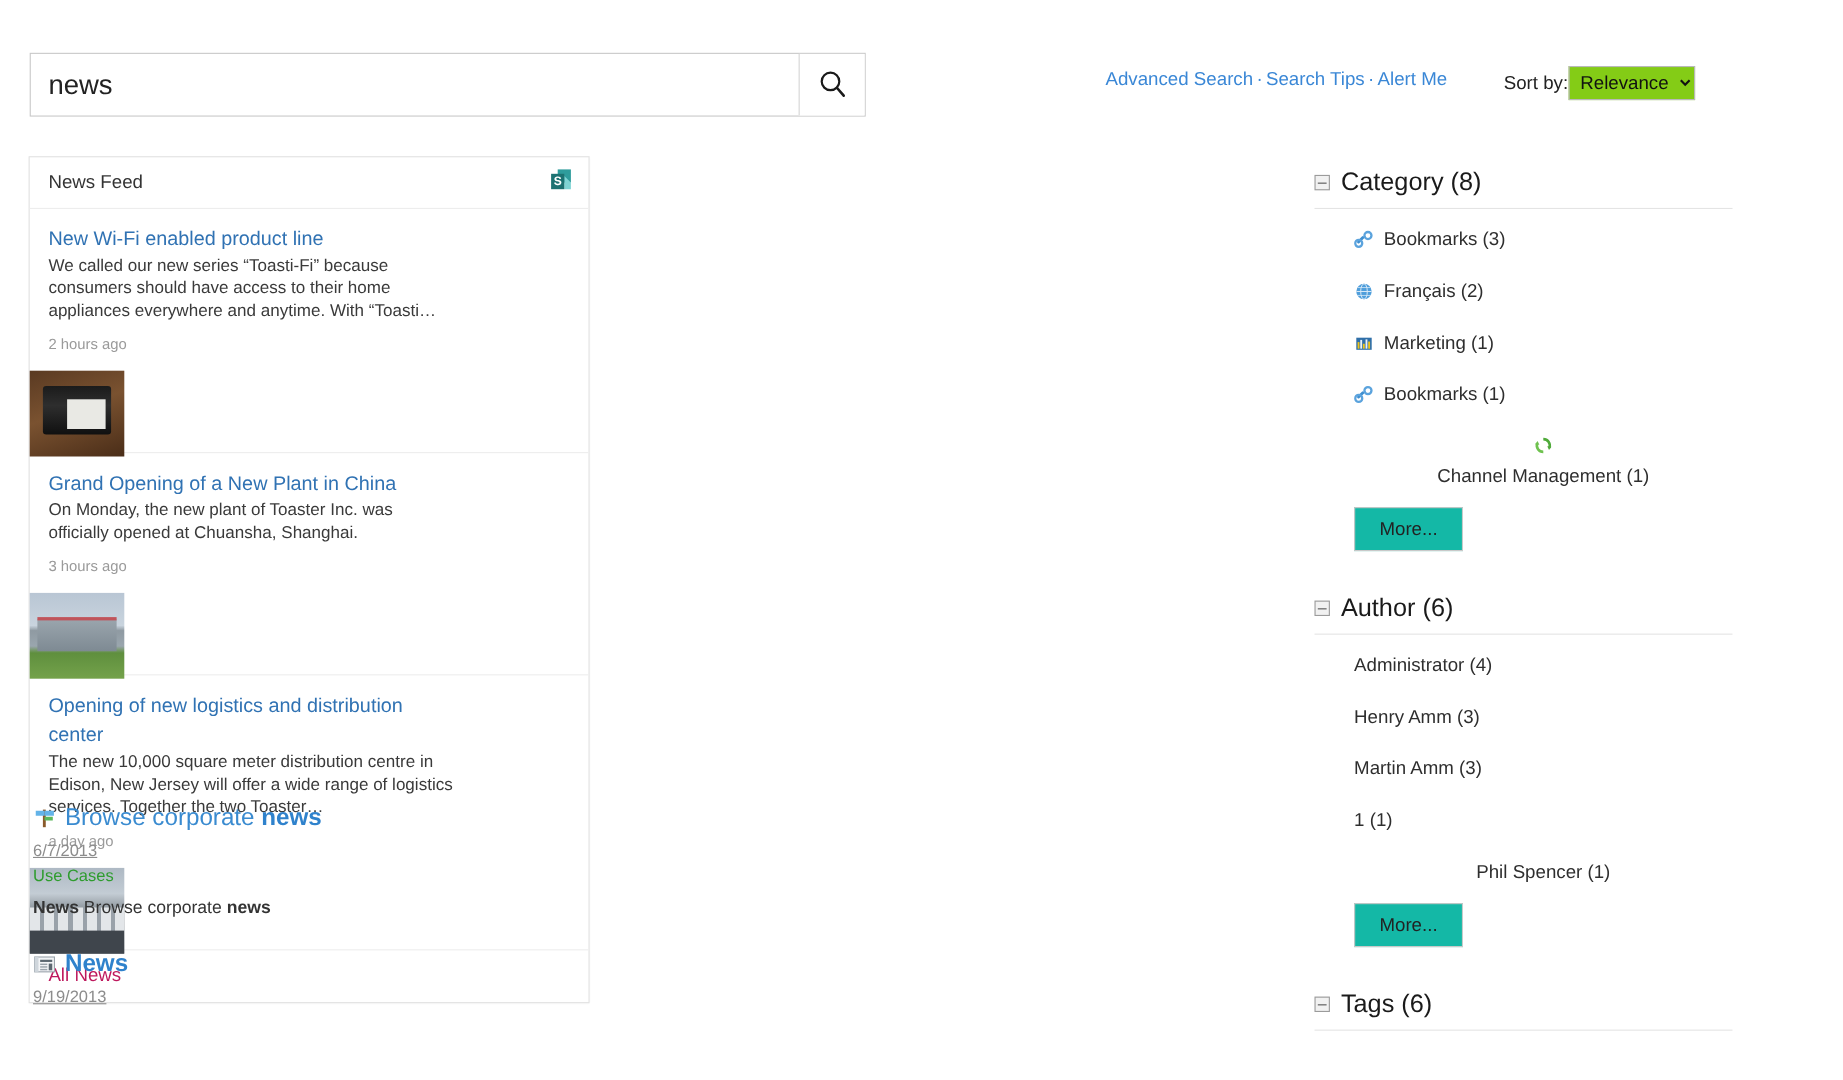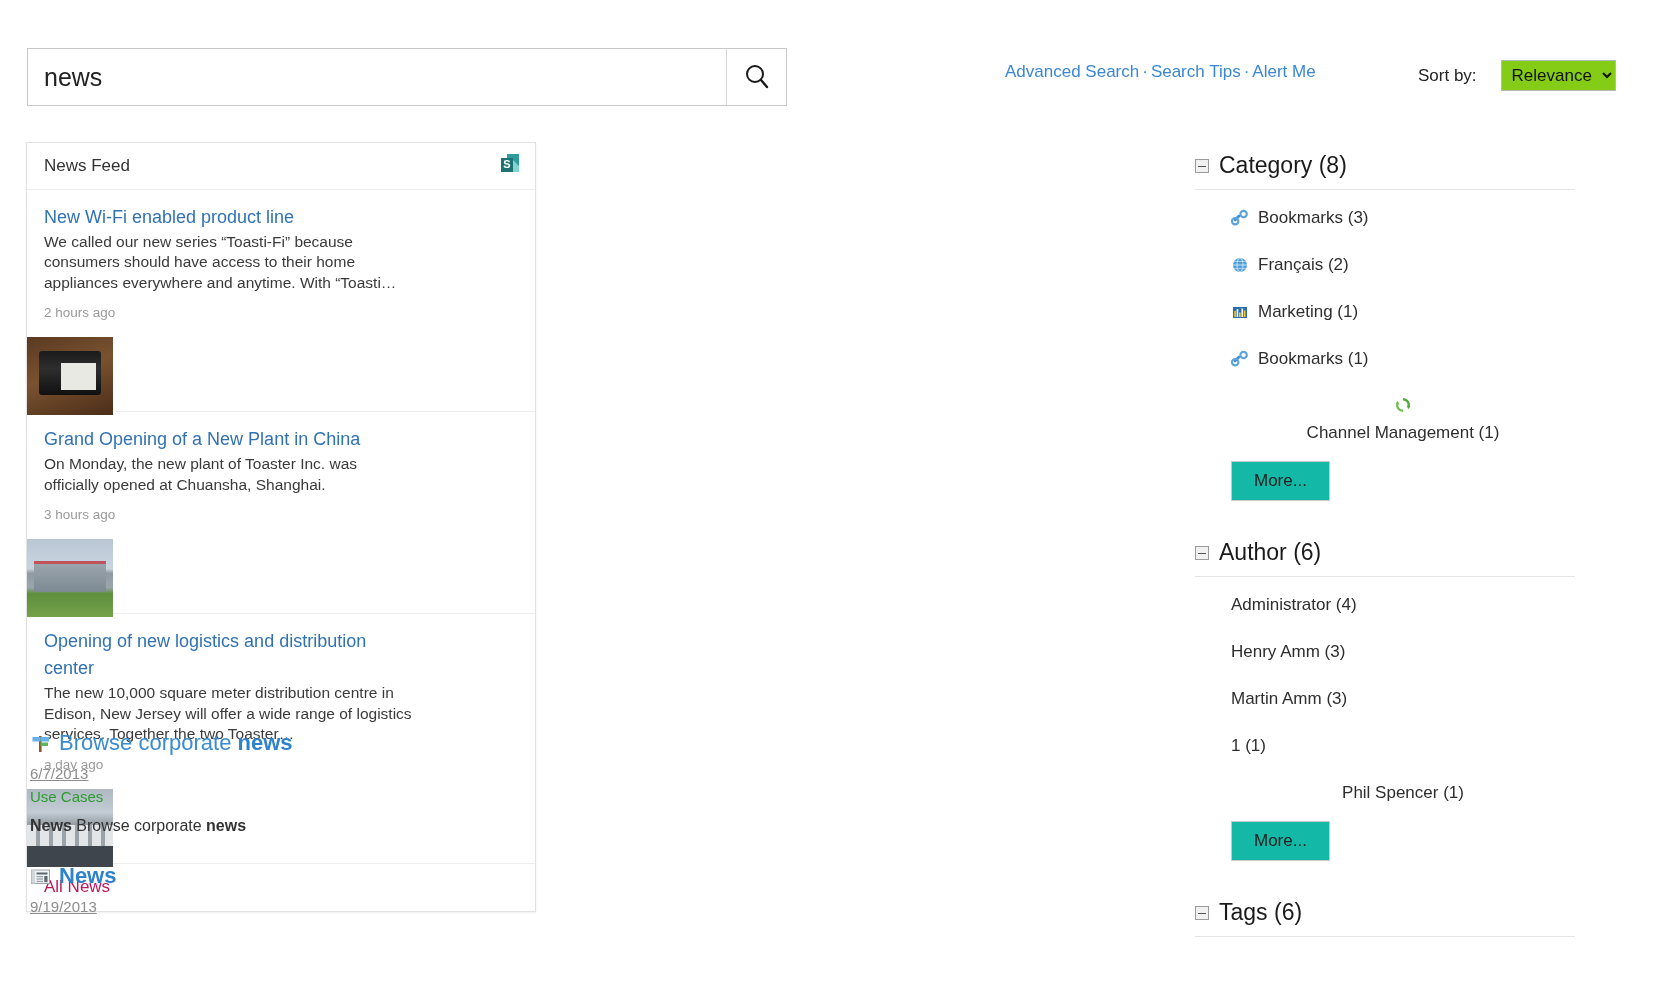--- a/index.html
+++ b/index.html
@@ -38,22 +38,22 @@
   .search-btn svg { display: block; }
 
   .top-links {
     position: absolute; left: 1005px; top: 14px;
     font-size: 17px; color: #4a90d9; white-space: nowrap;
   }
   .top-links a { color: #3a87d6; text-decoration: none; cursor: pointer; }
   .top-links .sep { color: #3a87d6; padding: 0 3px; }
 
   .sortby {
-    position: absolute; left: 1418px; top: 12px;
-    display: flex; align-items: center; gap: 24px;
+    position: absolute; left: 1367px; top: 12px;
+    display: flex; align-items: center; gap: 0;
     font-size: 17px; color: #222;
   }
   .sortby select {
     font-family: "Liberation Sans", sans-serif;
     font-size: 17px;
     padding: 4px 6px;
     border: 1px solid #b9b9b9;
     background: #84cc16;
     color: #111;
   }

